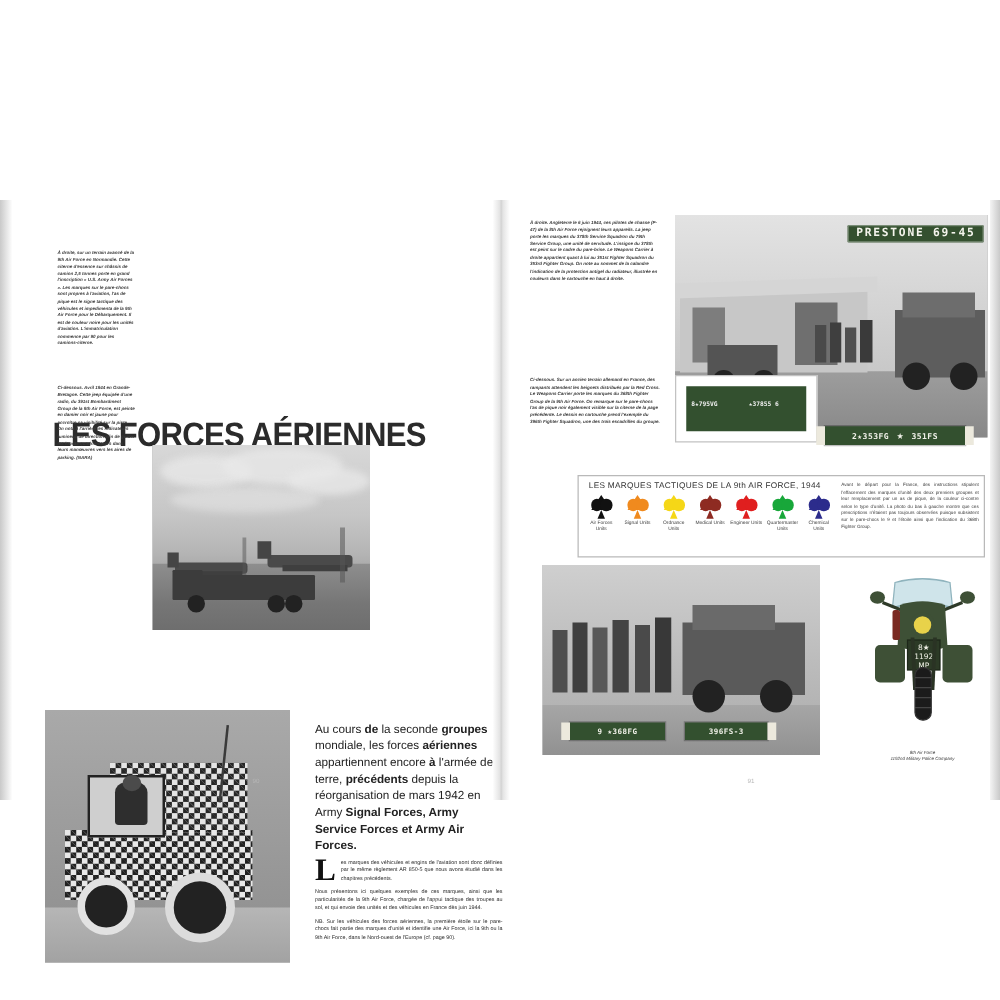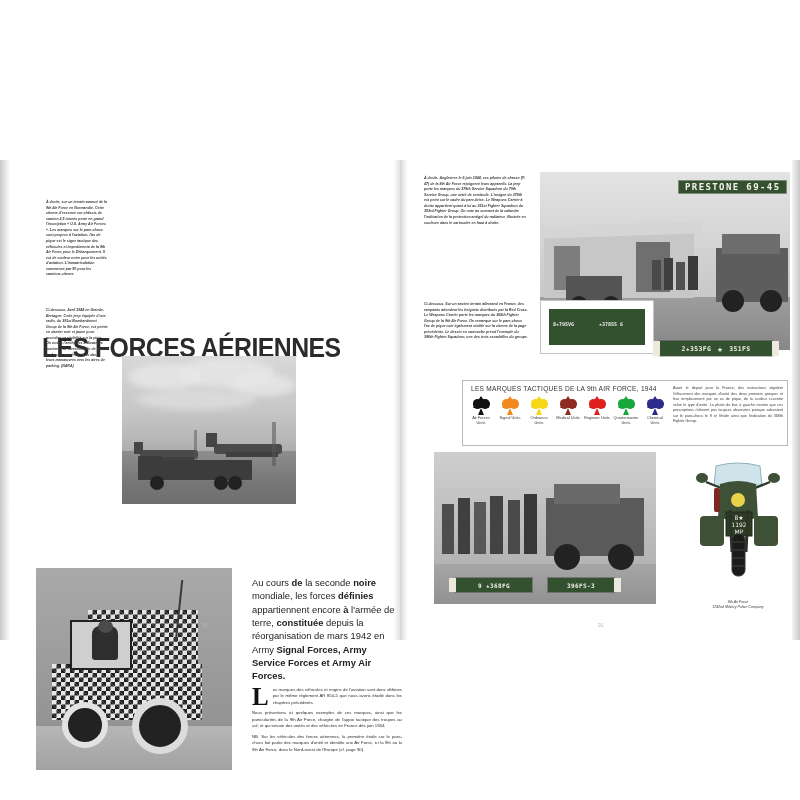--- a/index.html
+++ b/index.html
@@ -274,21 +274,21 @@
       <div style="position:absolute;left:34px;top:52px;width:58px;height:46px;background:#cfcfcf;border:2px solid #222;"></div>
 
       <div style="position:absolute;left:56px;top:58px;width:26px;height:34px;background:#2e2e2e;border-radius:8px 8px 3px 3px;"></div>
       <div style="position:absolute;left:62px;top:52px;width:15px;height:13px;border-radius:50%;background:#4b4b4b;"></div>
 
       <div style="position:absolute;left:142px;top:12px;width:2px;height:62px;background:#3a3a3a;transform:rotate(6deg);"></div>
       <div class="wheel" style="left:26px;top:134px;width:34px;height:34px;border:6px solid #e2e2e2;"></div>
       <div class="wheel" style="left:96px;top:130px;width:42px;height:42px;border:7px solid #dcdcdc;"></div>
     </div>
 
-    <div id="intro">Au cours <b>de</b> la seconde <b>noire</b> mondiale, les forces <b>définies</b> appartiennent encore <b>à</b> l'armée de terre, <b>constituée</b> depuis la réorganisation de mars 1942 en Army <b>Signal</b> <b>Forces, Army Service Forces</b> <b>et Army Air Forces.</b></div>
+    <div id="intro">Au cours <b>de</b> la seconde <b>groupes</b> mondiale, les forces <b>aériennes</b> appartiennent encore <b>à</b> l'armée de terre, <b>précédents</b> depuis la réorganisation de mars 1942 en Army <b>Signal</b> <b>Forces, Army Service Forces</b> <b>et Army Air Forces.</b></div>
 
     <div id="bodycopy">
       <p>
         <span id="dropcap">L</span><span>es marques des véhicules et engins de l'aviation sont donc définies par le même règlement AR 850-5 que nous avons étudié dans les chapitres précédents.</span>
       </p>
       <p>Nous présentons ici quelques exemples de ces marques, ainsi que les particularités de la 9th Air Force, chargée de l'appui tactique des troupes au sol, et qui envoie des unités et des véhicules en France dès juin 1944.</p>
       <p>NB. Sur les véhicules des forces aériennes, la première étoile sur le pare-chocs fait partie des marques d'unité et identifie une Air Force, ici la 9th ou la 9th Air Force, dans le Nord-ouest de l'Europe (cf. page 90).</p>
     </div>
 
     <div class="folio" id="folio-left" style="top:462px;left:186px;">90</div>

